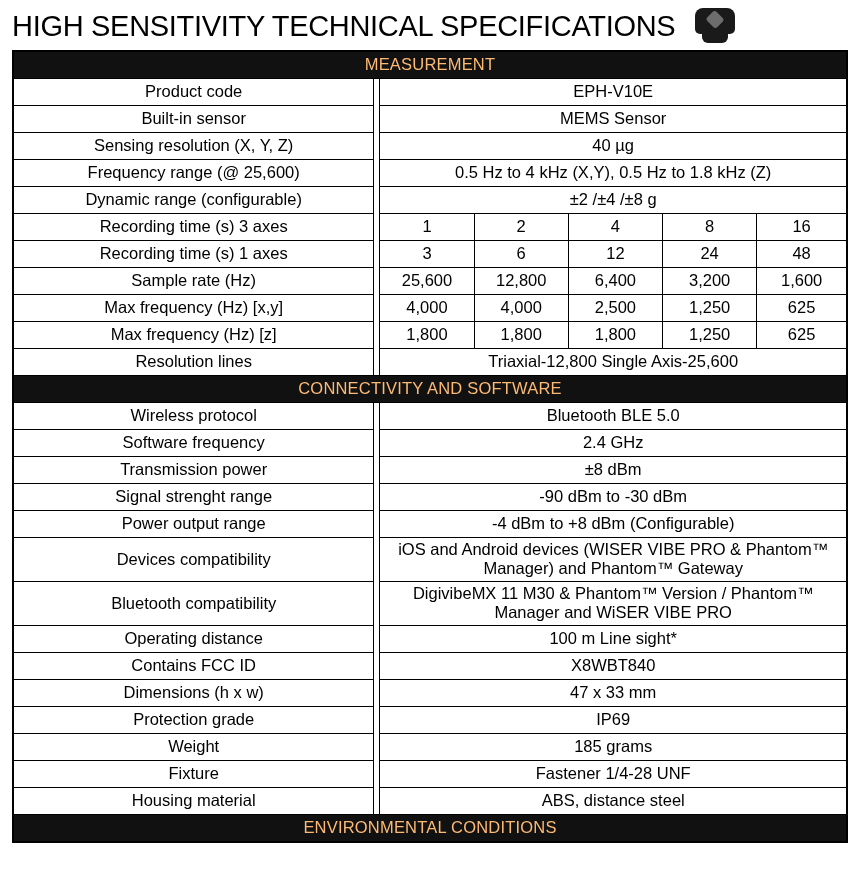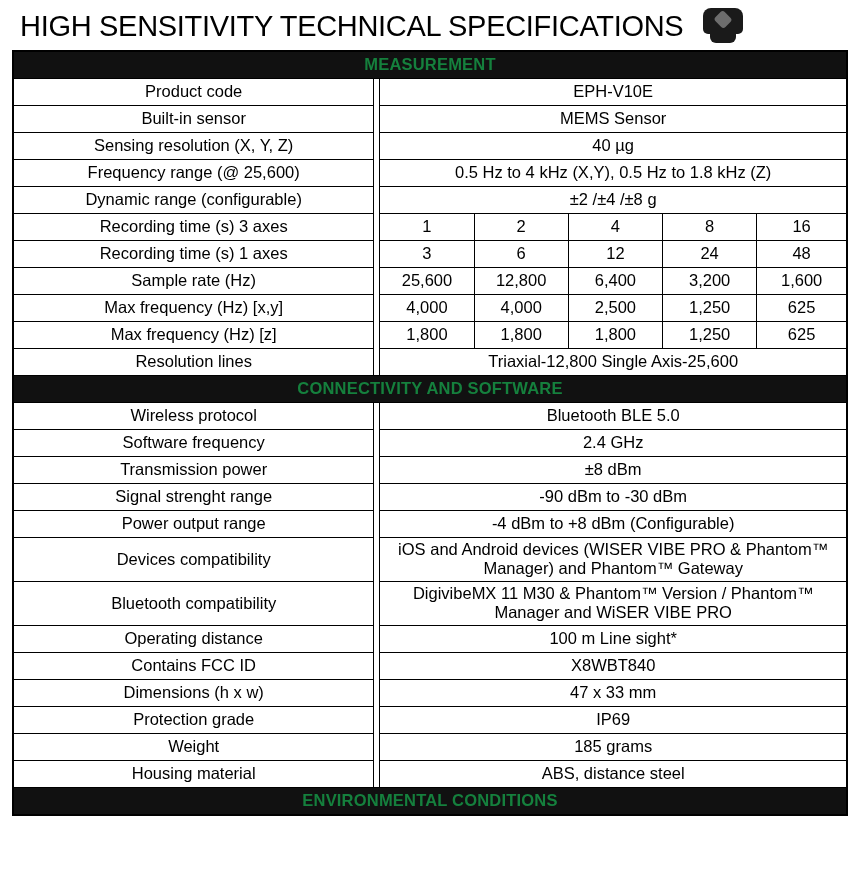--- a/index.html
+++ b/index.html
@@ -17,21 +17,21 @@
   .page {
     width: 860px;
     height: 886px;
     position: relative;
     box-sizing: border-box;
     padding: 0;
   }
   .title-row {
     display: flex;
     align-items: center;
-    padding: 8px 0 6px 20px;
+    padding: 8px 0 6px 12px;
     height: 50px;
     box-sizing: border-box;
   }
   .doc-title {
     font-size: 29px;
     font-weight: 400;
     letter-spacing: -0.3px;
     white-space: nowrap;
   }
   .sensor-icon {
@@ -80,22 +80,22 @@
     border: 1px solid #000;
     font-size: 16.5px;
     text-align: center;
     padding: 2px 4px;
     height: 22px;
     line-height: 1.18;
     vertical-align: middle;
   }
   td.section {
     background: #111111;
-    color: #15803d;
-    font-weight: bold;
+    color: #fdba74;
+    font-weight: normal;
     font-size: 16px;
     letter-spacing: 0.2px;
     height: 23px;
     border-color: #111111;
   }
   td.label {
     width: 360px;
   }
   td.multiline {
     line-height: 1.25;
@@ -278,20 +278,25 @@
         <td class="label">Protection grade</td>
         <td class="sep-col"></td>
         <td colspan="5">IP69</td>
       </tr>
       <tr>
         <td class="label">Weight</td>
         <td class="sep-col"></td>
         <td colspan="5">185 grams</td>
       </tr>
       <tr>
+        <td class="label">Fixture</td>
+        <td class="sep-col"></td>
+        <td colspan="5">Fastener 1/4-28 UNF</td>
+      </tr>
+      <tr>
         <td class="label">Housing material</td>
         <td class="sep-col"></td>
         <td colspan="5">ABS, distance steel</td>
       </tr>
 
       <tr>
         <td class="section" colspan="7">ENVIRONMENTAL CONDITIONS</td>
       </tr>
 
     </tbody>

